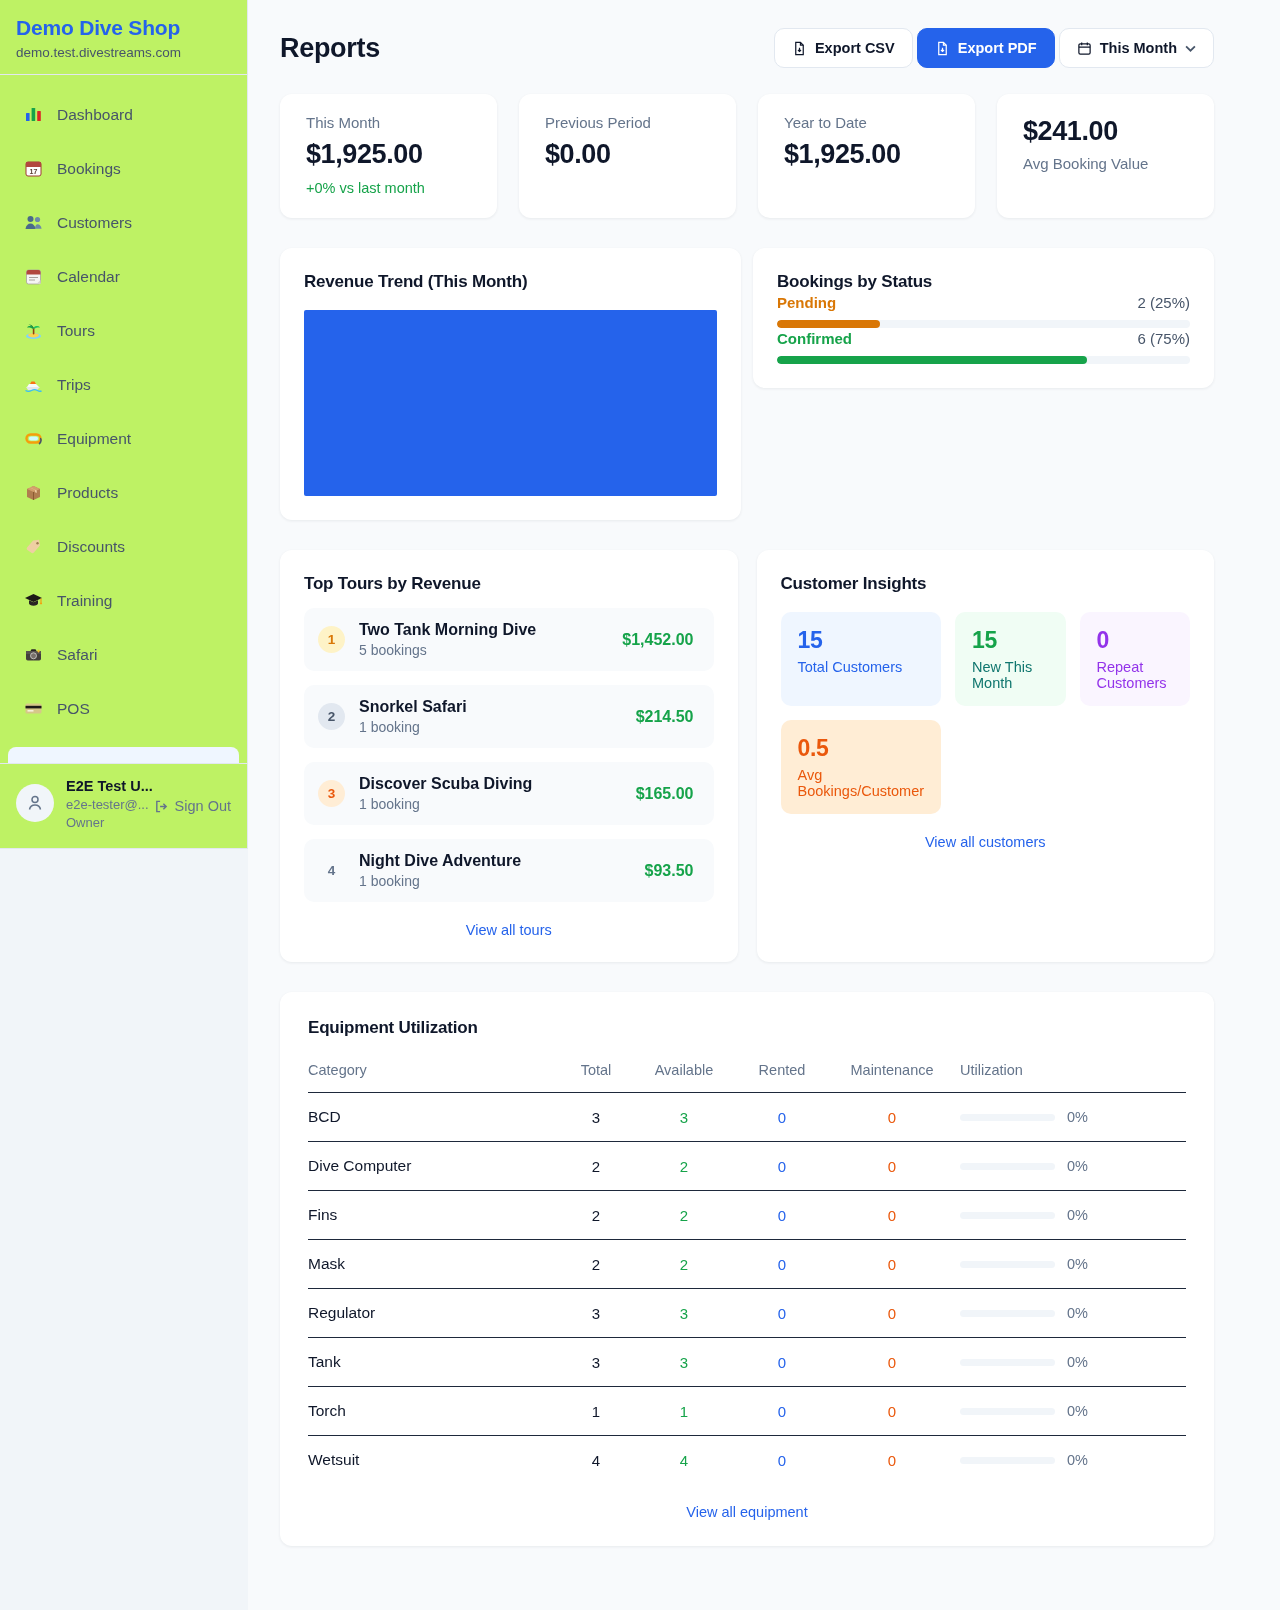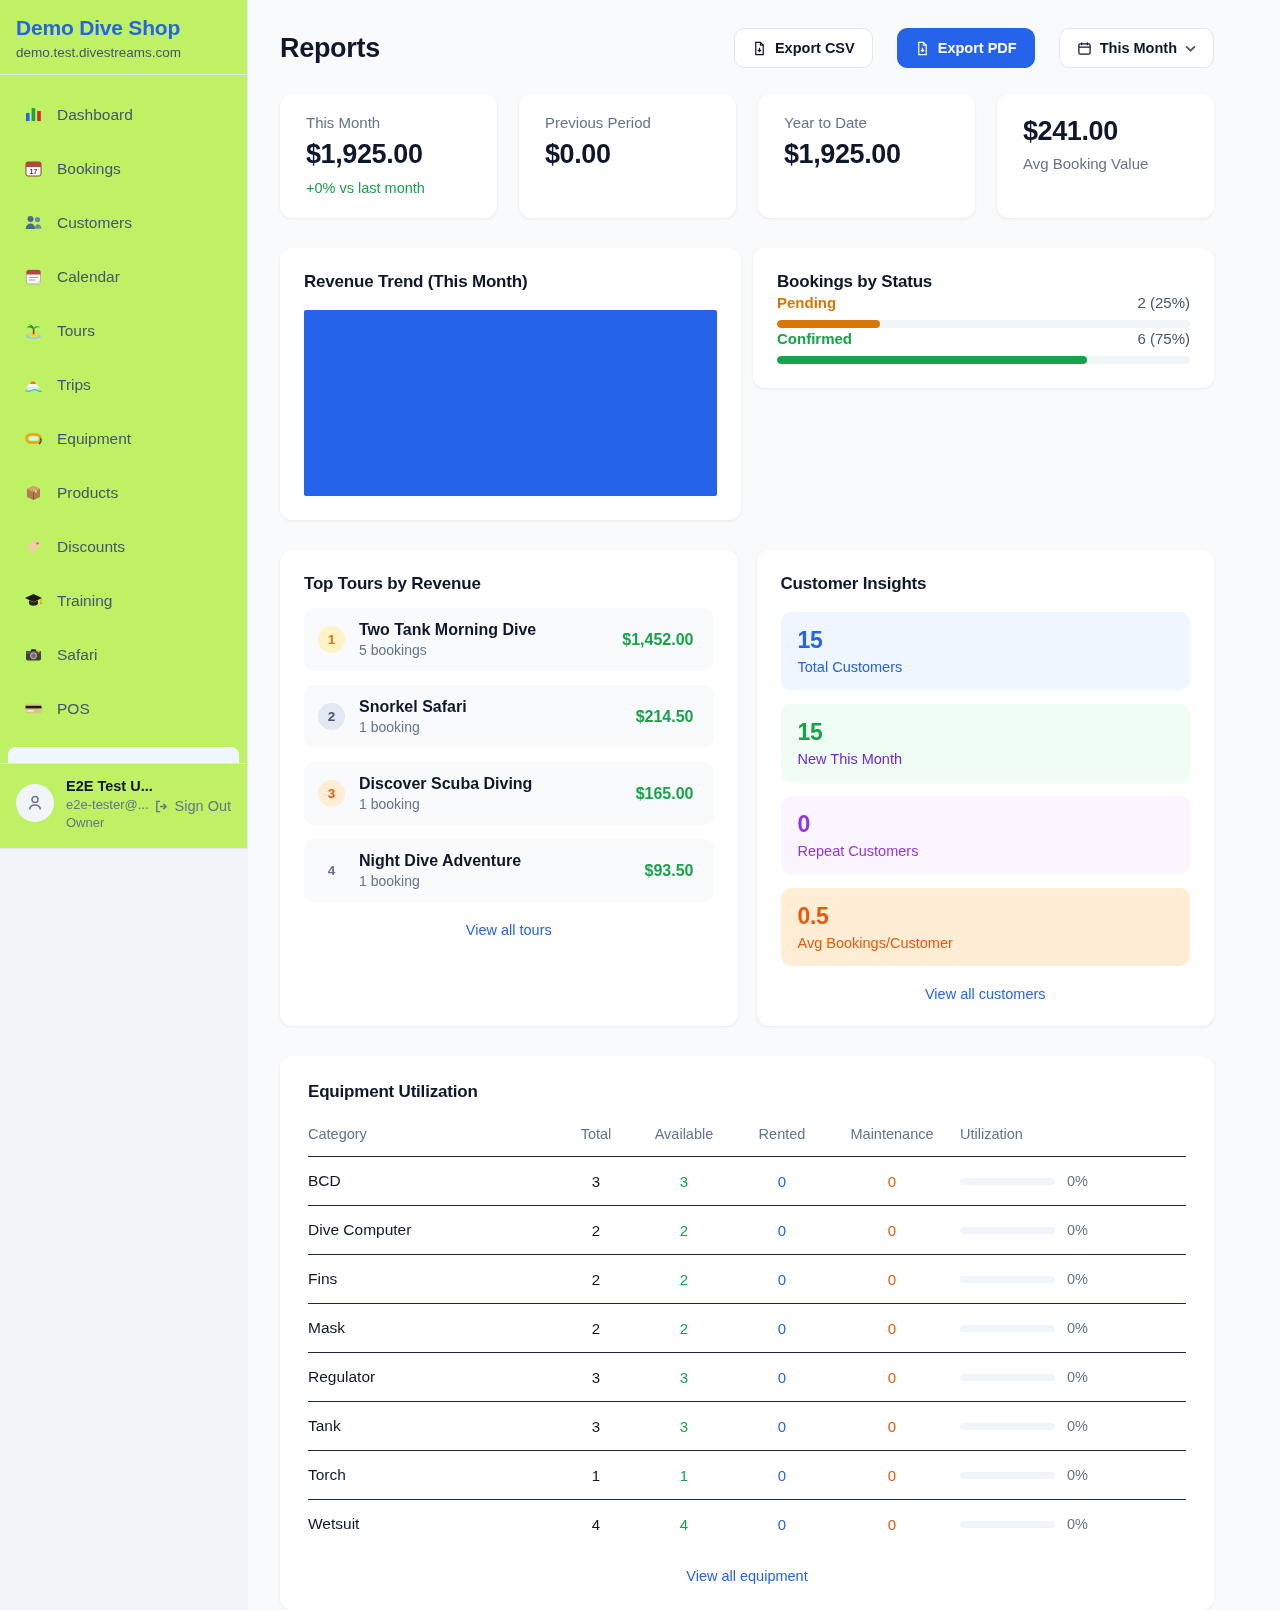--- a/index.html
+++ b/index.html
@@ -53,21 +53,21 @@
   .signout {
     margin-left: auto; margin-top: 20px;
     display: flex; align-items: center; gap: 6px;
     color: #64748b; font-size: 14.5px; cursor: pointer; white-space: nowrap;
   }
   .signout svg { width: 15px; height: 15px; }
   
   .main { flex: 1; background: #f8fafc; padding: 28px 66px 70px 32px; min-height: 1610px; }
   .page-header { display: flex; align-items: center; justify-content: space-between; }
   .page-title { font-size: 27px; font-weight: 800; letter-spacing: -.3px; }
-  .header-actions { display: flex; gap: 24px; }
+  .header-actions { display: flex; gap: 4px; }
   .btn {
     display: inline-flex; align-items: center; gap: 8px;
     height: 40px; padding: 0 17px; border-radius: 10px;
     font-size: 14.5px; font-weight: 600; cursor: pointer;
     border: 1px solid #e2e8f0; background: #fff; color: #0f172a;
     font-family: inherit;
   }
   .btn svg { width: 15px; height: 15px; }
   .btn-primary { background: #2563eb; border-color: #2563eb; color: #fff; }
   .btn .chev { width: 11px; height: 11px; color: #475569; }
@@ -111,21 +111,21 @@
     font-size: 13.5px; font-weight: 600; color: #64748b;
   }
   .rank-1 { background: #fef3c7; color: #d97706; }
   .rank-2 { background: #e2e8f0; color: #475569; }
   .rank-3 { background: #ffedd5; color: #ea580c; }
   .tour-info { min-width: 0; }
   .tour-name { font-size: 16px; font-weight: 600; color: #0f172a; }
   .tour-sub { font-size: 14px; color: #64748b; margin-top: 3px; }
   .tour-amount { margin-left: auto; font-size: 16px; font-weight: 700; color: #16a34a; white-space: nowrap; }
   .link-center { display: block; text-align: center; color: #2563eb; font-size: 14.5px; margin-top: 20px; cursor: pointer; text-decoration: none; }
-  .insights-grid { display: grid; grid-template-columns: 1fr; gap: 14px; margin-top: 18px; }
+  .insights-grid { display: grid; grid-template-columns: 1fr 1fr 1fr; gap: 14px; margin-top: 18px; }
   .tile { border-radius: 10px; padding: 15px 17px; }
   .tile-value { font-size: 23px; font-weight: 800; letter-spacing: -.3px; }
   .tile-label { font-size: 14.5px; margin-top: 5px; }
   
   .equip-panel { margin-top: 30px; padding: 26px 28px; }
   .equip-table { margin-top: 16px; }
   .equip-head, .equip-row {
     display: grid;
     grid-template-columns: 1fr 72px 104px 92px 128px 230px;
     align-items: center;
@@ -431,21 +431,21 @@
     </section>
     <section class="panel">
       <h2 class="panel-title">Customer Insights</h2>
       <div class="insights-grid" id="insights-grid">
           <div class="tile" style="background: rgb(239, 246, 255);">
             <div class="tile-value" style="color:#2563eb">15</div>
             <div class="tile-label" style="color:#2563eb">Total Customers</div>
           </div>
           <div class="tile" style="background: rgb(240, 253, 244);">
             <div class="tile-value" style="color:#16a34a">15</div>
-            <div class="tile-label" style="color:#6d28d9">New This Month</div>
+            <div class="tile-label" style="color:#0f766e">New This Month</div>
           </div>
           <div class="tile" style="background: rgb(250, 245, 255);">
             <div class="tile-value" style="color:#9333ea">0</div>
             <div class="tile-label" style="color:#9333ea">Repeat Customers</div>
           </div>
           <div class="tile" style="background: rgb(255, 237, 213);">
             <div class="tile-value" style="color:#ea580c">0.5</div>
             <div class="tile-label" style="color:#ea580c">Avg Bookings/Customer</div>
           </div>
         </div>

